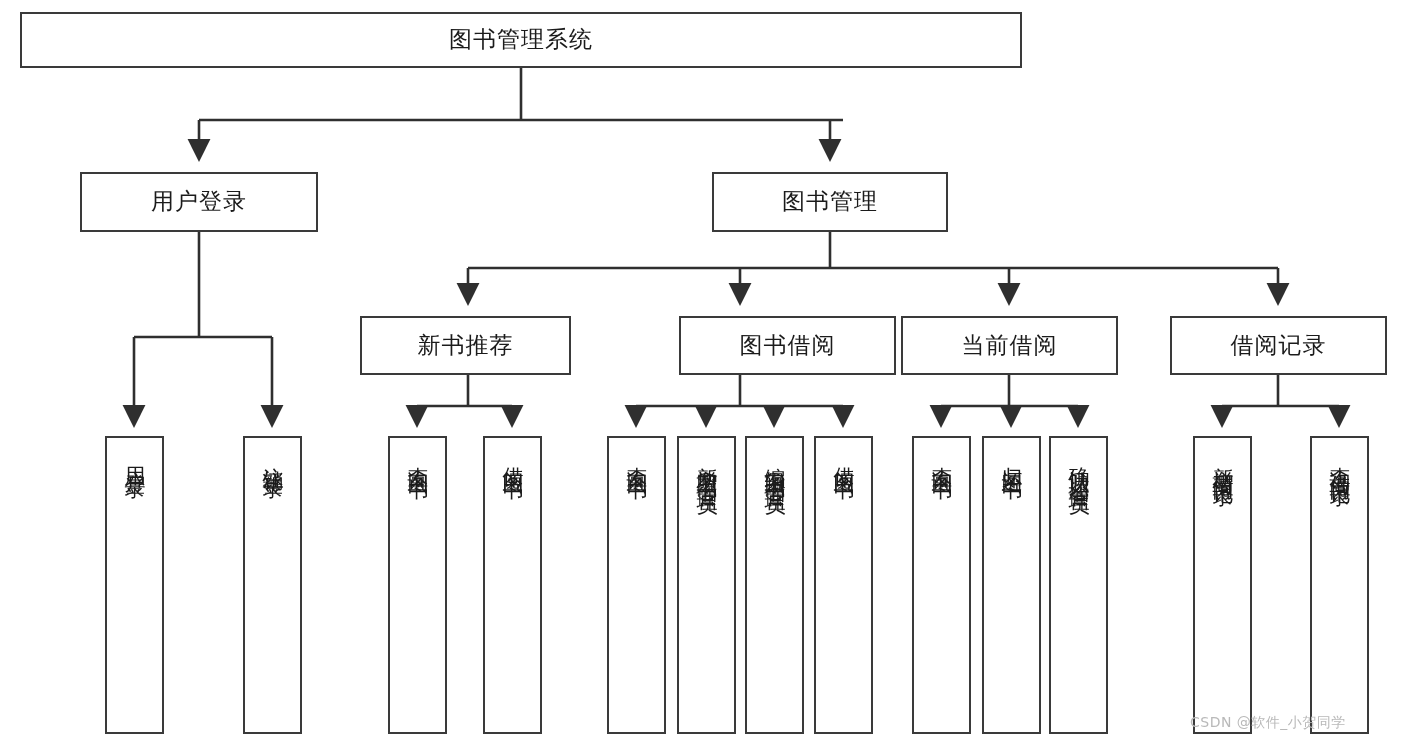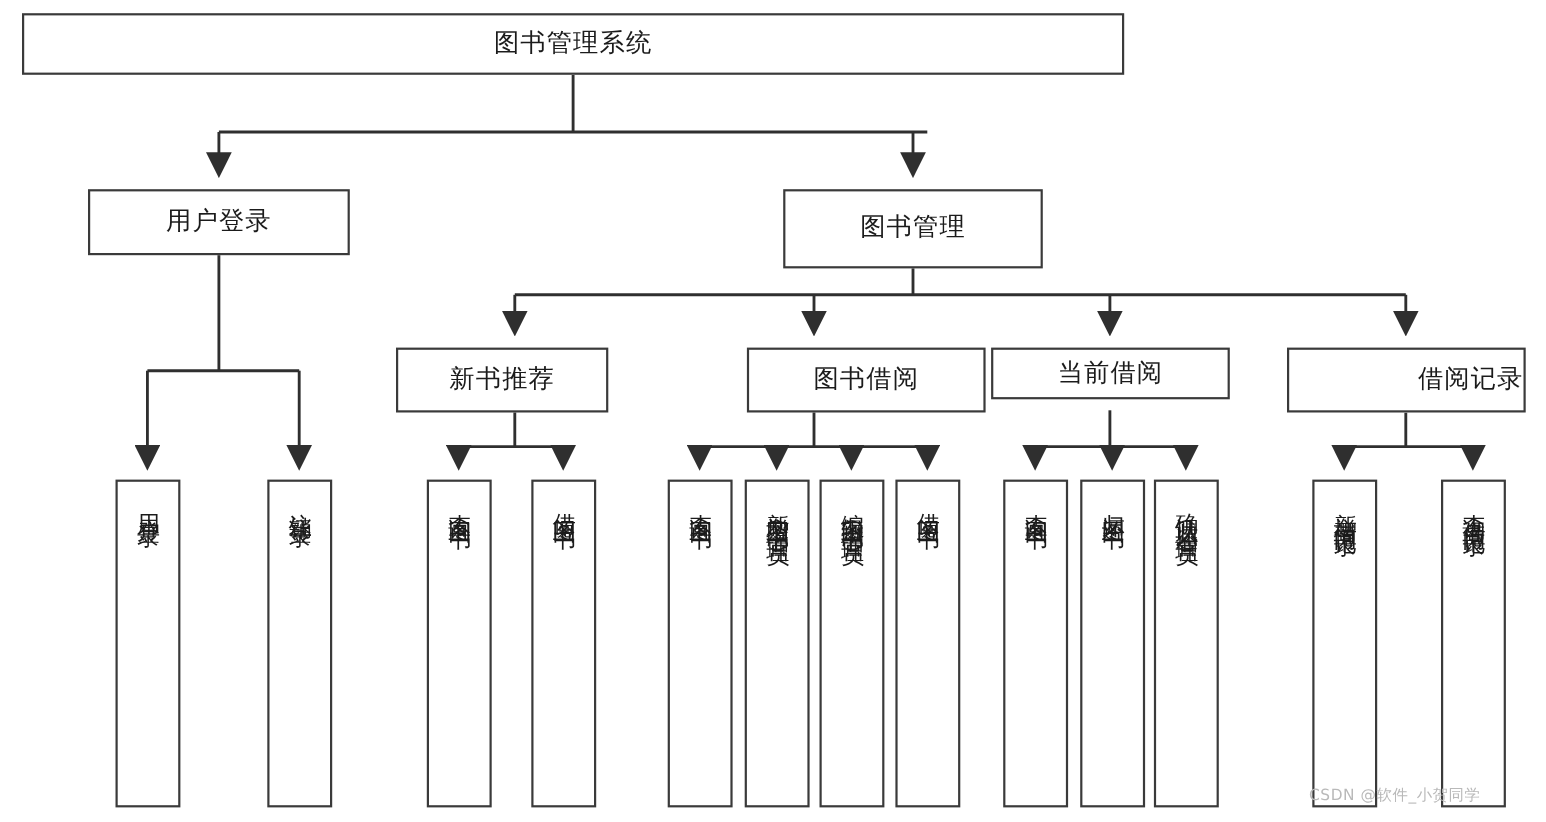--- a/index.html
+++ b/index.html
@@ -130,37 +130,37 @@
   </svg>
 
   <div class="node root horiz" style="left:20px; top:12px; width:1002px; height:56px;">
     <span class="label">图书管理系统</span>
   </div>
 
   <div class="node horiz" style="left:80px; top:172px; width:238px; height:60px;">
     <span class="label">用户登录</span>
   </div>
 
-  <div class="node horiz" style="left:712px; top:172px; width:236px; height:72px;">
+  <div class="node horiz" style="left:712px; top:172px; width:236px; height:60px;">
     <span class="label">图书管理</span>
   </div>
 
-  <div class="node horiz" style="left:360px; top:316px; width:193px; height:59px;">
+  <div class="node horiz" style="left:360px; top:316px; width:211px; height:59px;">
     <span class="label">新书推荐</span>
   </div>
 
   <div class="node horiz" style="left:632px; top:316px; width:217px; height:59px;margin-left:47px;">
     <span class="label">图书借阅</span>
   </div>
 
-  <div class="node horiz" style="left:901px; top:316px; width:217px; height:47px;">
+  <div class="node horiz" style="left:901px; top:316px; width:217px; height:59px;">
     <span class="label">当前借阅</span>
   </div>
 
-  <div class="node horiz" style="left:1170px; top:316px; width:217px; height:59px;justify-content:flex-end;">
+  <div class="node horiz" style="left:1170px; top:316px; width:217px; height:59px;">
     <span class="label">借阅记录</span>
   </div>
 
   <div class="node vert" style="left:105px; top:436px; width:59px; height:298px;">
     <span class="label">用户登录</span>
   </div>
 
   <div class="node vert" style="left:243px; top:436px; width:59px; height:298px;">
     <span class="label">注销登录</span>
   </div>

